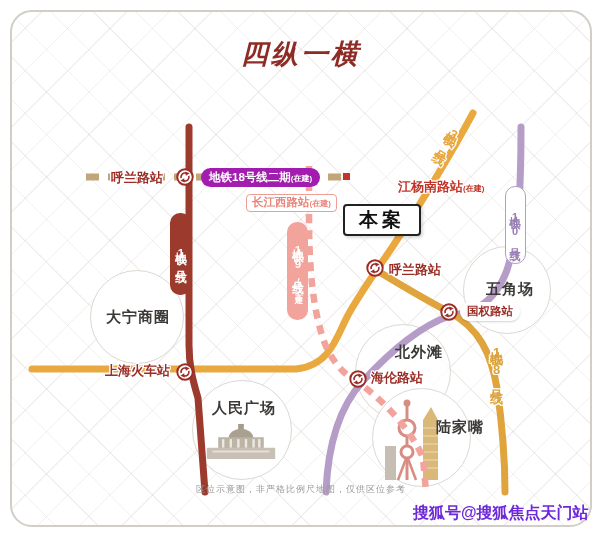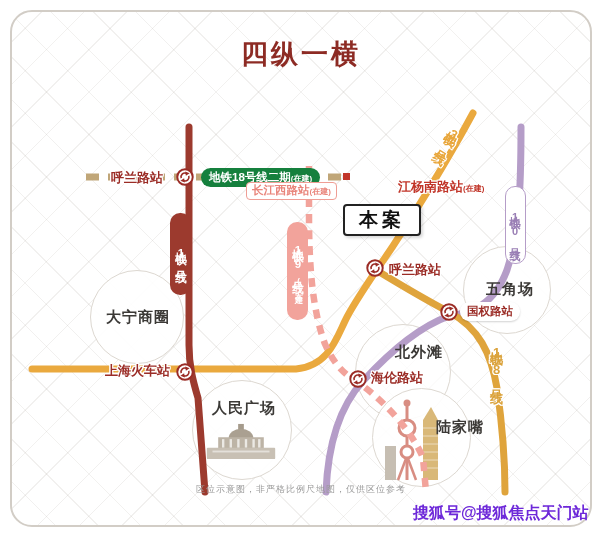--- a/index.html
+++ b/index.html
@@ -6,21 +6,21 @@
     font-family:"Liberation Sans","DejaVu Sans",sans-serif;overflow:hidden;position:relative;}
   .abs{position:absolute;}
   
   .card{position:absolute;left:10px;top:10px;width:578px;height:513px;background:#fff;
     border:2px solid #d2cdc6;border-radius:22px;overflow:hidden;}
   .pattern{position:absolute;inset:0;
     background-image:
       repeating-linear-gradient(45deg, rgba(160,152,142,.14) 0 1px, transparent 1px 30px),
       repeating-linear-gradient(-45deg, rgba(160,152,142,.14) 0 1px, transparent 1px 30px);}
   
-  .title{position:absolute;left:0;top:36px;width:602px;text-align:center;color:#8d2b24;z-index:5;}
+  .title{position:absolute;left:0;top:36px;width:602px;text-align:center;color:#8d2b24;z-index:5;font-style:italic;}
   .t1{font-size:27px;font-weight:bold;letter-spacing:3px;}
   .t2{font-size:25px;font-weight:bold;letter-spacing:1px;margin-top:8px;white-space:pre;}
   
   .circle{position:absolute;border-radius:50%;background:rgba(255,255,255,.9);
     border:1.5px solid #ddd8d1;z-index:1;}
   .area-label{position:absolute;font-size:15px;font-weight:bold;color:#3c3a37;z-index:3;
     letter-spacing:1px;}
   
   svg.lines{position:absolute;left:0;top:0;z-index:2;pointer-events:none;}
   
@@ -119,21 +119,21 @@
 </svg>
 
 <div class="vpill" style="left:170px;top:213px;width:21px;height:82px;background:#9c3a2e;">
   <span>地铁1号线</span>
 </div>
 
 <div class="vpill" style="left:287px;top:222px;width:21px;height:98px;background:#f2a39b;">
   <span>地铁19号线</span><span class="sub">(在建)</span>
 </div>
 
-<div class="abs" style="left:201px;top:168px;height:19px;background:#15803d;border-radius:10px;
+<div class="abs" style="left:201px;top:168px;height:19px;background:#a21caf;border-radius:10px;
      color:#fff;font-weight:bold;font-size:11.5px;line-height:19px;padding:0 8px;z-index:4;white-space:nowrap;">
   <span>地铁18号线二期</span><span class="sub">(在建)</span>
 </div>
 
 <div class="vtext halo" style="left:449px;top:124px;font-size:13px;color:#e8a63b;transform:rotate(31deg);transform-origin:50% 8%;">地铁3号线</div>
 
 <div class="vpill" style="left:505px;top:186px;width:19px;height:76px;background:#fff;border:1.5px solid #b59dc8;color:#9a7fb5;font-size:11px;">
   <span>地铁10号线</span>
 </div>
 
@@ -142,21 +142,21 @@
 <div class="st halo" style="left:111px;top:169px;">呼兰路站</div>
 <svg class="xfer" style="left:176px;top:168px;">
     <use href="#xfer-sym"></use>
   </svg>
 
 <div class="sq" style="left:343px;top:173px;background:#c13529;"></div>
 <div class="st st-red halo" style="left:354px;top:178px;margin-left:44px;">
   <span>江杨南路站</span><span class="sub">(在建)</span>
 </div>
 
-<div class="pillbox cjwest" style="left:246px;top:182px;">
+<div class="pillbox cjwest" style="left:246px;top:194px;">
   <span>长江西路站</span><span class="sub">(在建)</span>
 </div>
 
 <div class="pillbox benan" style="left:343px;top:204px;width:74px;height:28px;">
   <span>本案</span>
 </div>
 
 <svg class="xfer" style="left:366px;top:259px;">
     <use href="#xfer-sym"></use>
   </svg>

